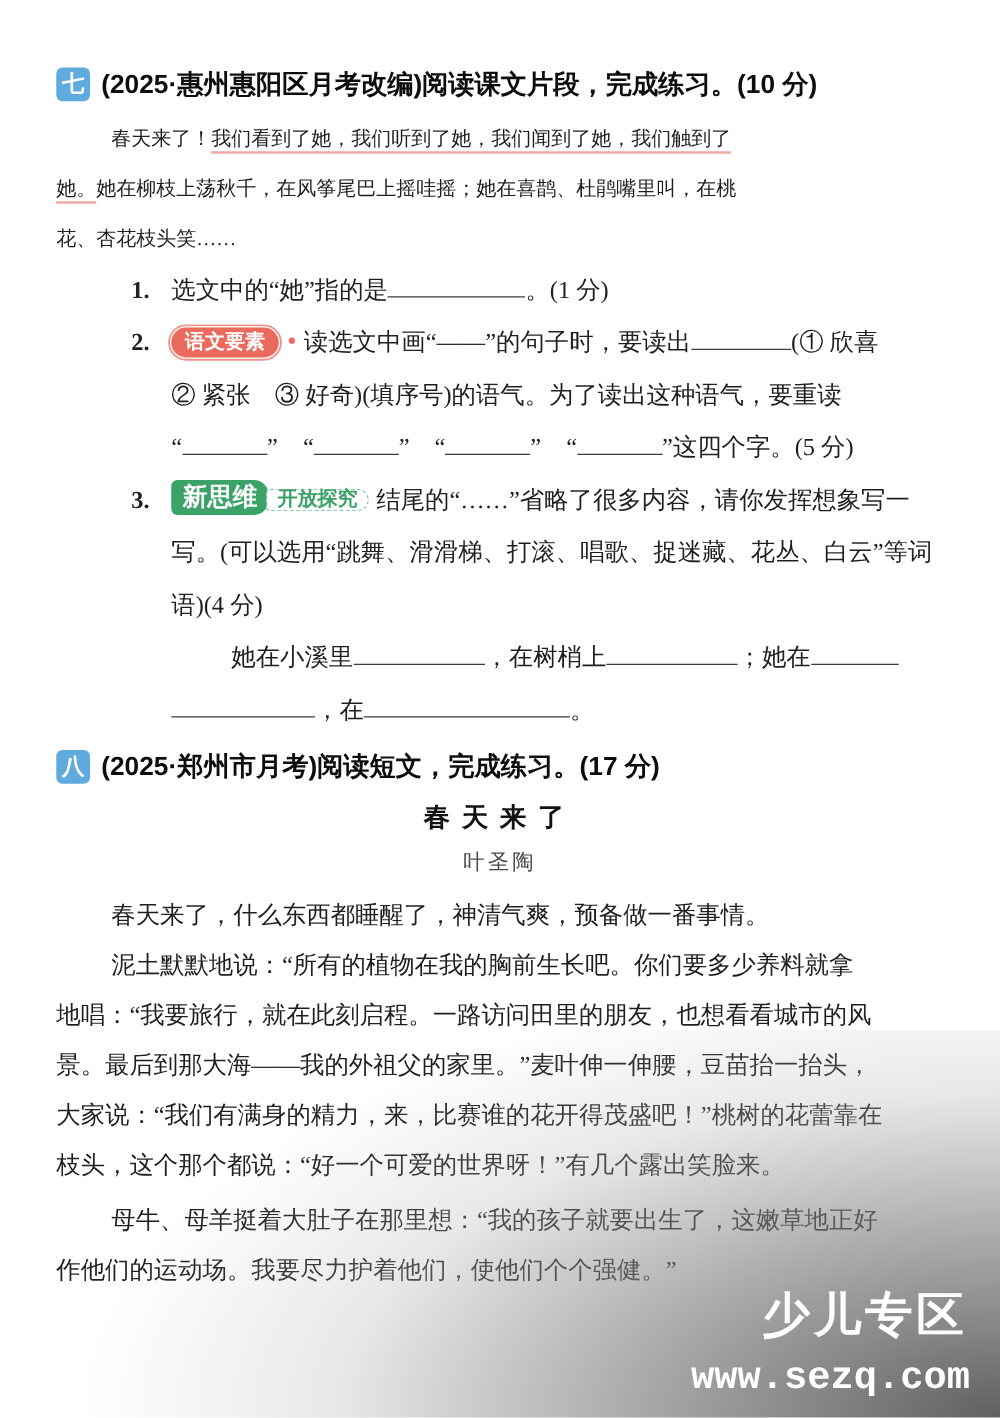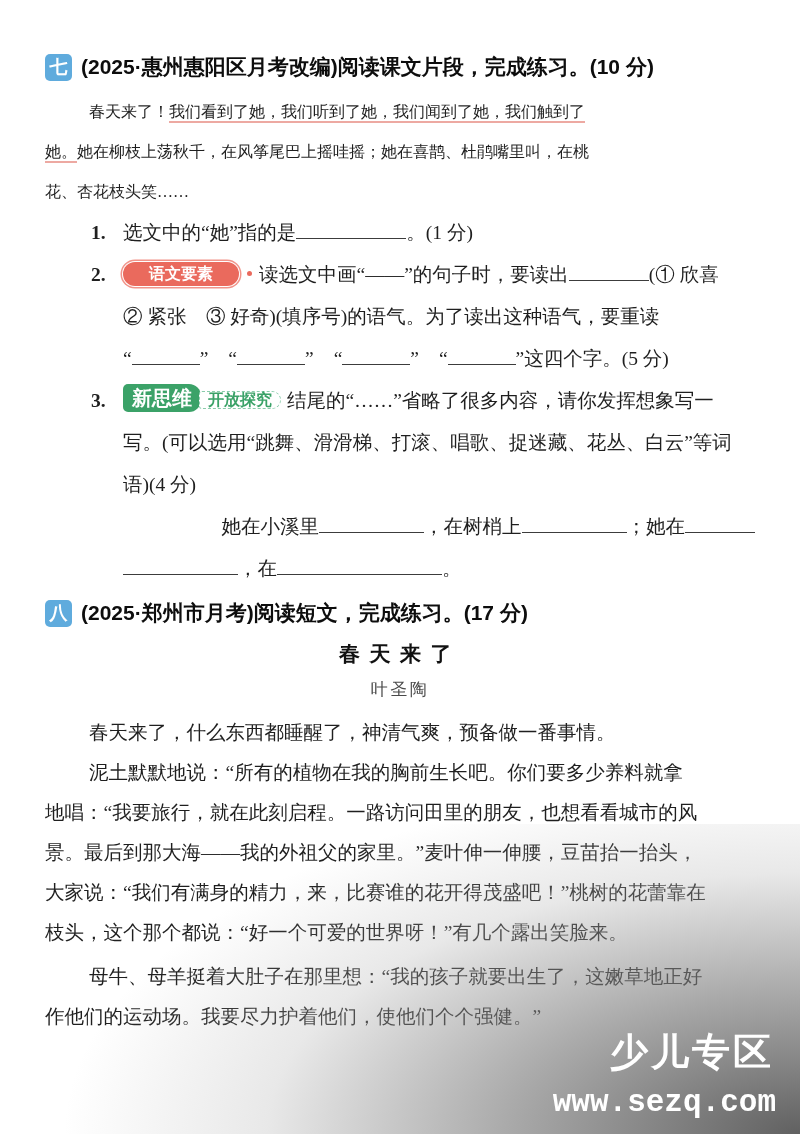--- a/index.html
+++ b/index.html
@@ -10,33 +10,33 @@
   .sec-header { display:flex; align-items:center; gap:9px; height:34px;
                 font-family:"Liberation Sans", sans-serif; font-weight:700; font-size:21px; color:#0d0d0d; }
   .sec-badge { flex:0 0 auto; width:27px; height:27px; background:#5fabdd; color:#fff;
                border-radius:5px; font-size:18px; line-height:27px; text-align:center; }
 
   .passage { margin-top:8px; font-size:16px; }
   .p-line { height:40px; line-height:40px; white-space:nowrap; }
   .first-indent { padding-left:44px; }
   .ul-pink { border-bottom:2.5px solid #eda9a2; padding-bottom:1px; }
 
-  .q { margin-left:46px; font-size:19.5px; }
+  .q { margin-left:60px; font-size:19.5px; }
   .q-line { height:42px; line-height:42px; white-space:nowrap; }
   .q-num { display:inline-block; width:32px; font-weight:700; }
   .q-cont { padding-left:32px; }
-  .fill1 { padding-left:80px;text-align:right; }
+  .fill1 { padding-left:80px; }
 
   .blank { display:inline-block; border-bottom:1.5px solid #3c3c3c; height:4px; }
   .w110{width:110px} .w80{width:80px} .w68{width:68px} .w105{width:105px}
   .w70{width:70px} .w115{width:115px} .w165{width:165px}
   .qgap { margin-right:20px; }
 
   .tag-red { display:inline-block; background:#ea6a5d; color:#fff; font-family:"Liberation Sans",sans-serif;
-             font-size:16px; font-weight:700; line-height:1; padding:4px 26px; border-radius:999px;
+             font-size:16px; font-weight:700; line-height:1; padding:4px 11px; border-radius:999px;
              box-shadow:0 0 0 1px #fff, 0 0 0 2.5px #f1948a; vertical-align:2px; }
   .tag-dot { display:inline-block; width:5px; height:5px; background:#ea6a5d; border-radius:50%;
              margin:0 7px 0 8px; vertical-align:5px; }
   .tag-green { display:inline-block; background:#3ba268; color:#fff; font-family:"Liberation Sans",sans-serif;
                font-size:20px; font-weight:700; line-height:1; padding:4px 9px; border-radius:5px 12px 12px 5px;
                vertical-align:2px; }
   .tag-outline { display:inline-block; color:#3ba268; border:1.6px dashed #8accab; background:#fff;
                  font-family:"Liberation Sans",sans-serif; font-size:16px; font-weight:700; line-height:1;
                  padding:0 8px; border-radius:4px 12px 12px 4px; margin:0 6px 0 -2px; vertical-align:2px; }
 

